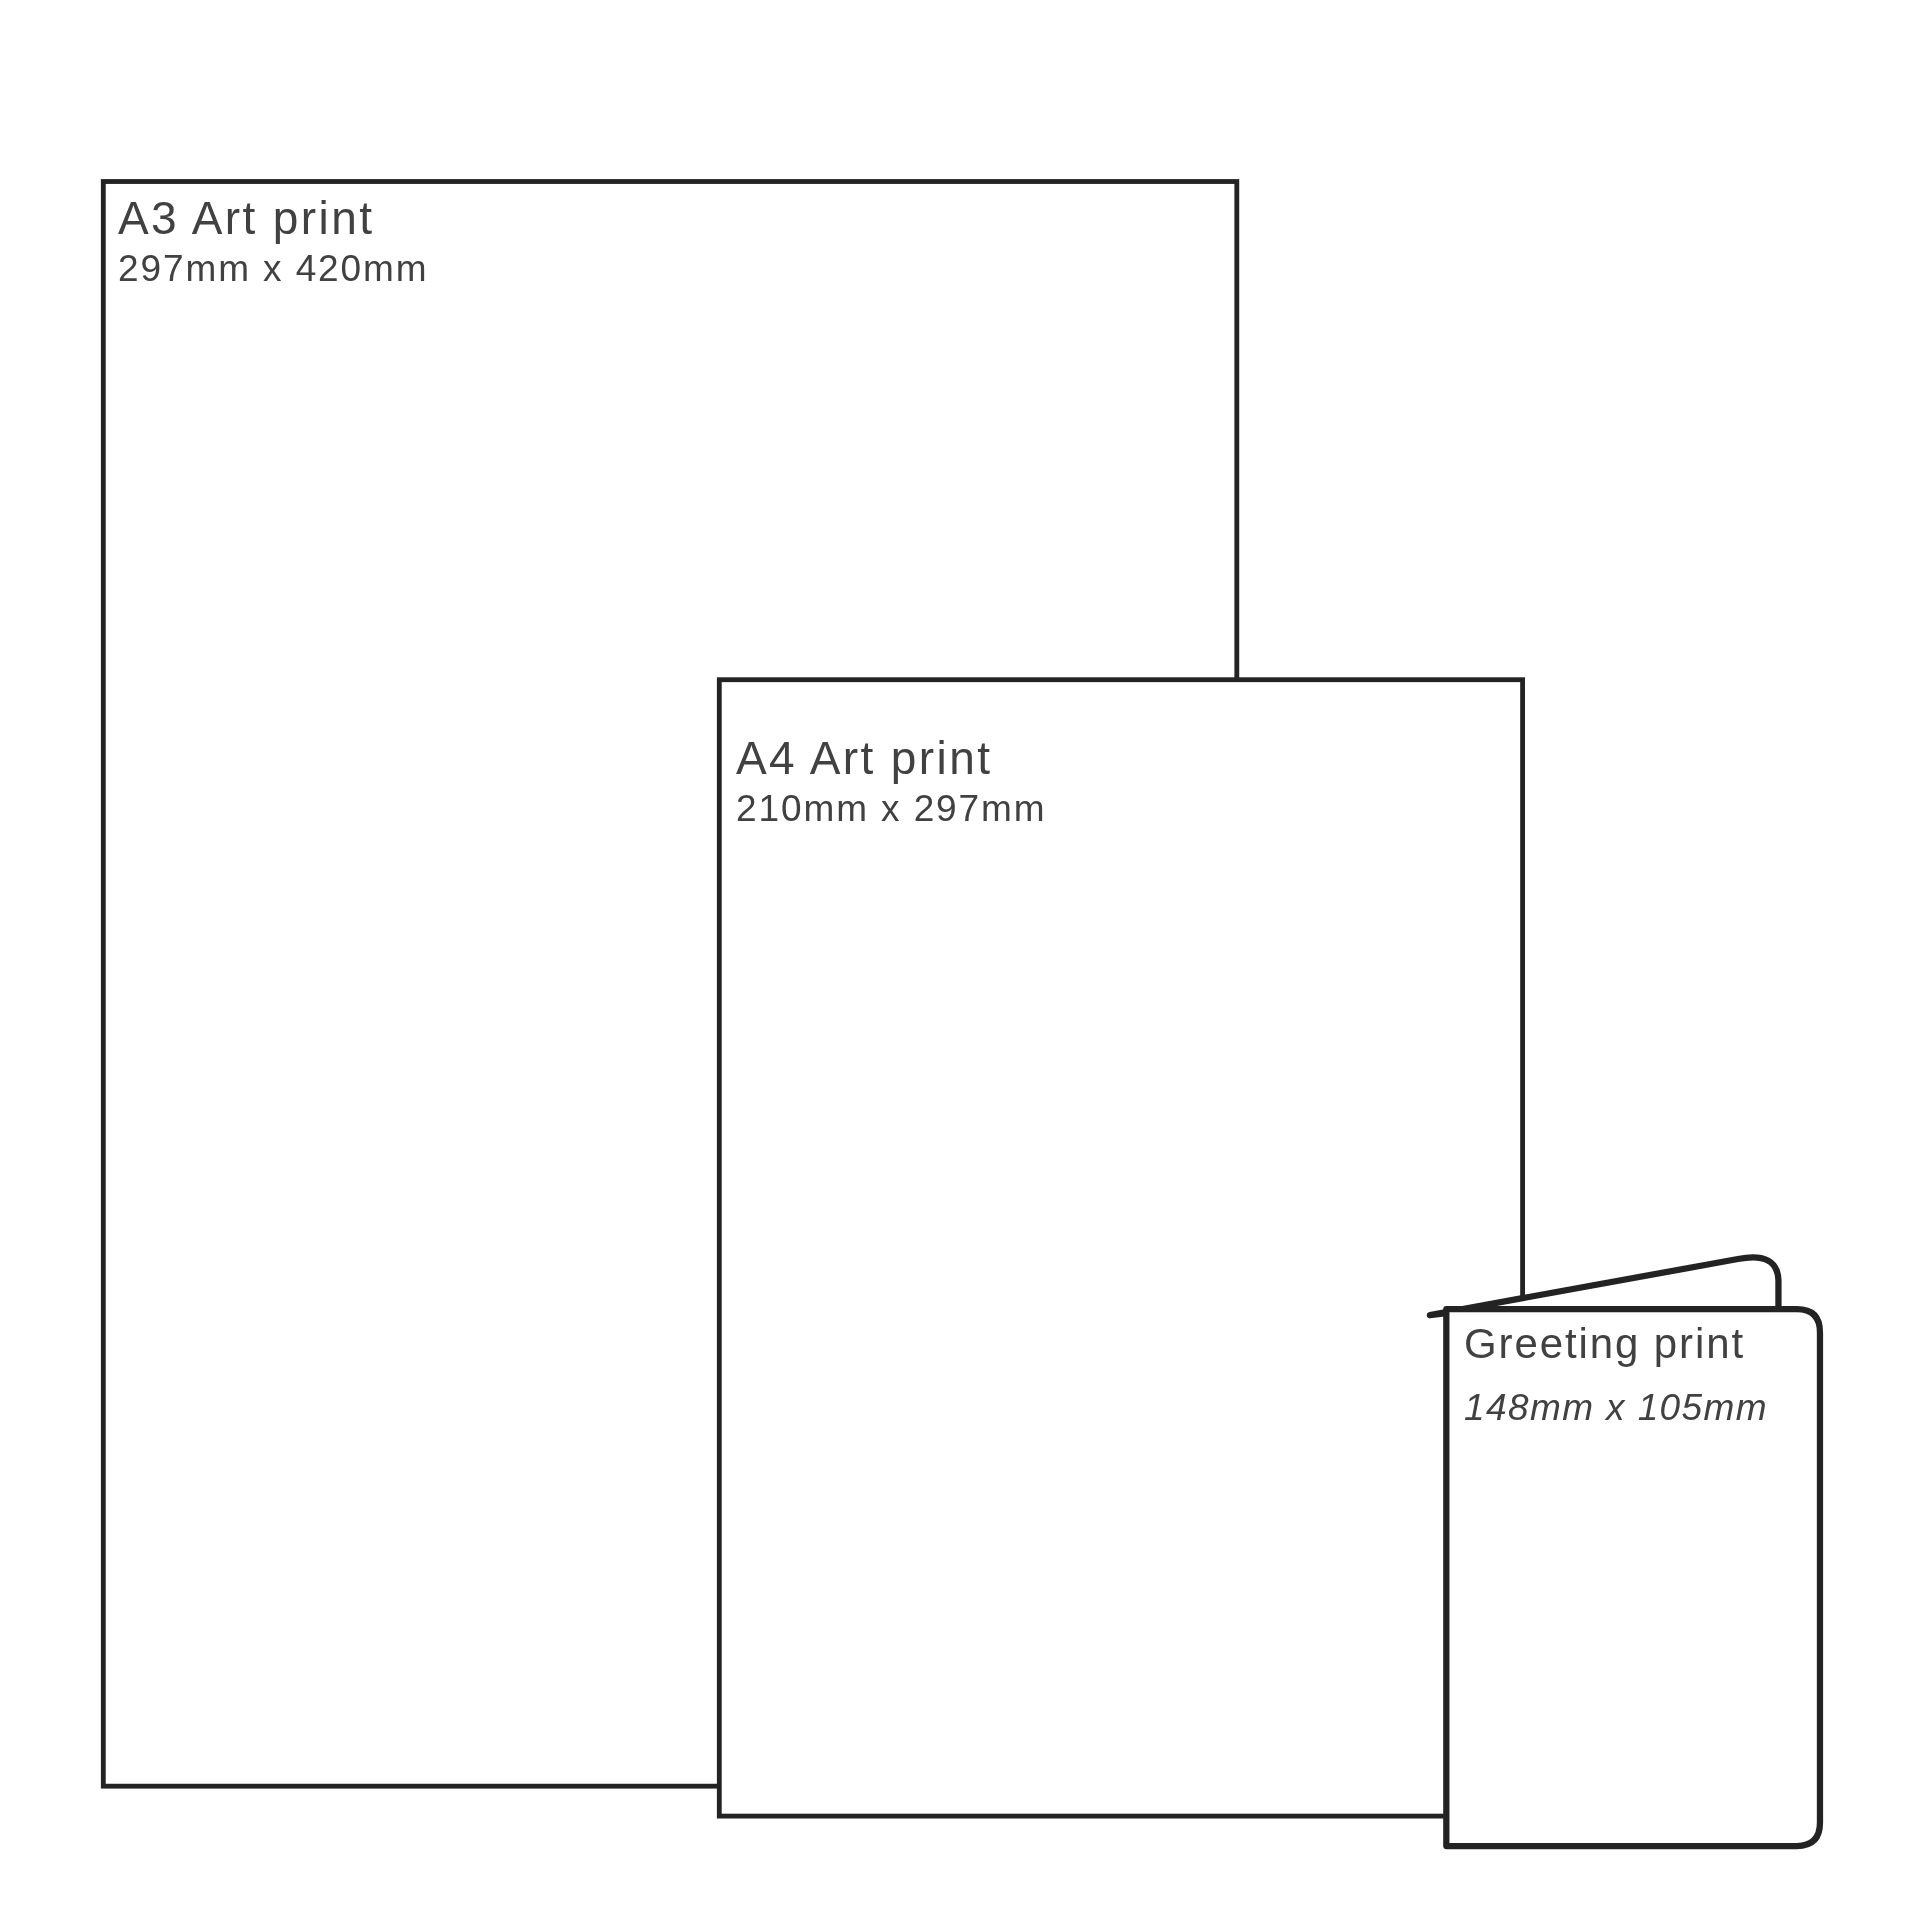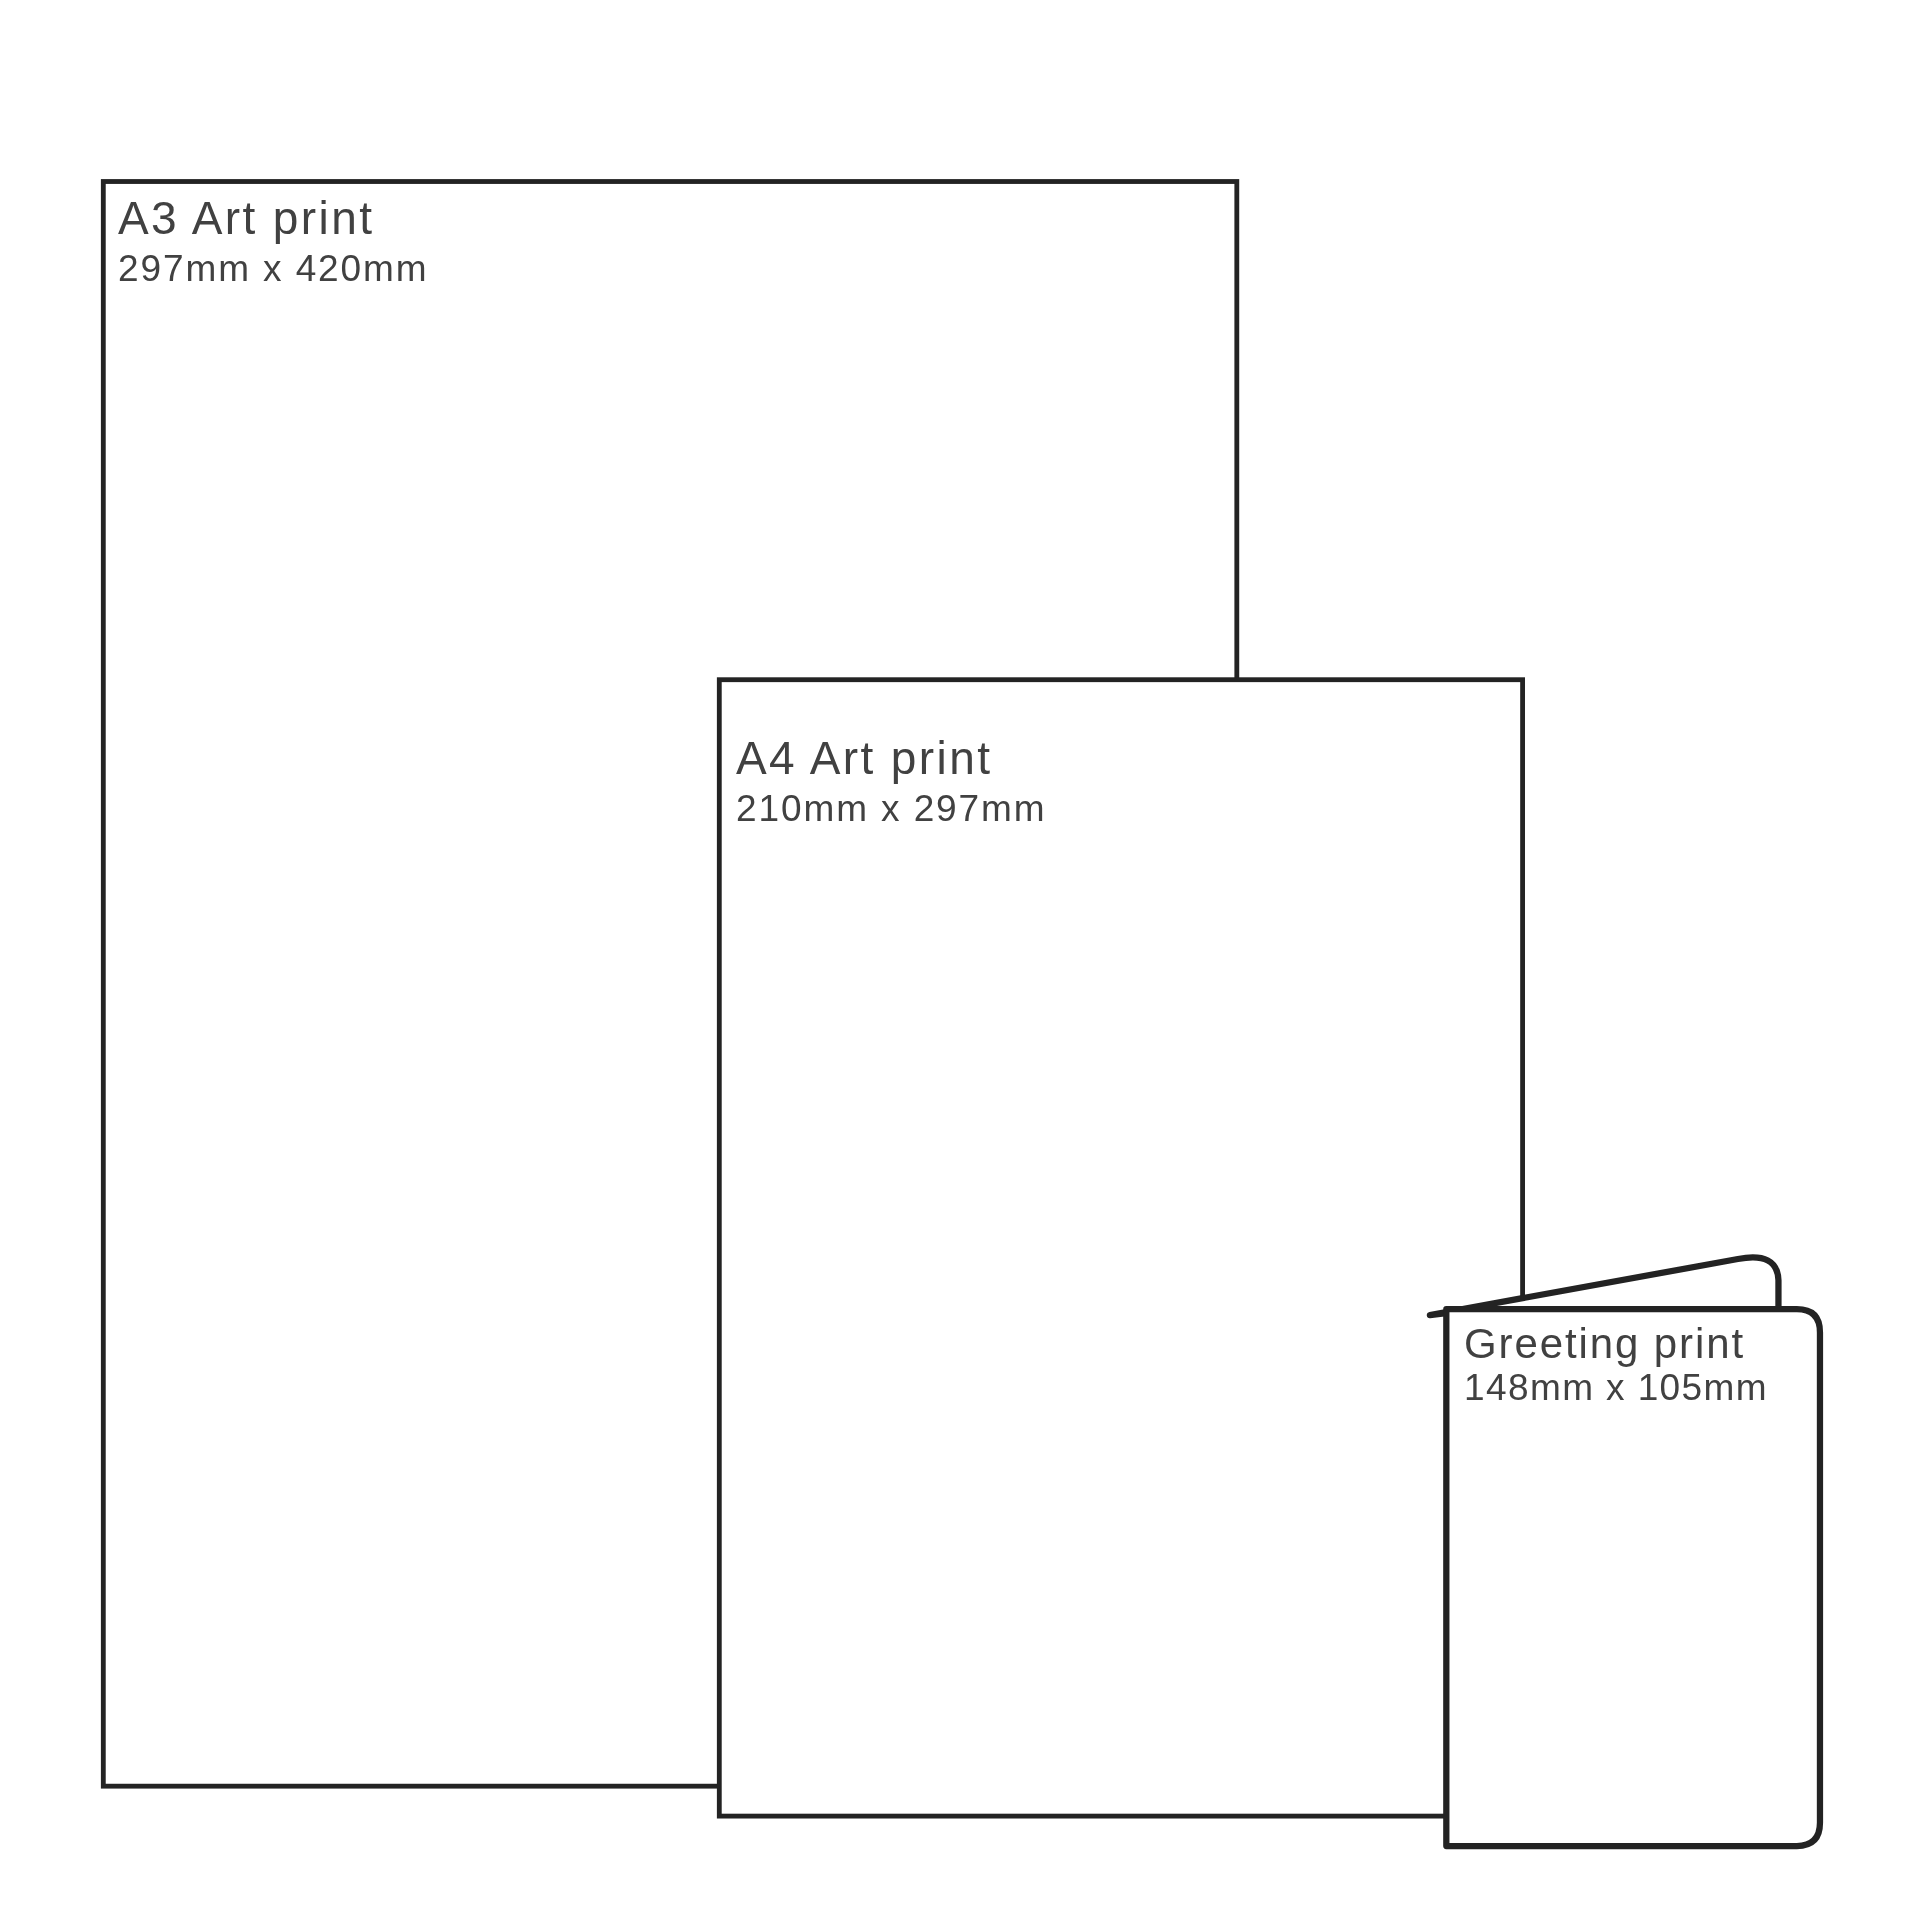--- a/index.html
+++ b/index.html
@@ -28,21 +28,21 @@
     line-height: 1.1;
     letter-spacing: 2.4px;
   }
   .label .size {
     font-size: 37px;
     line-height: 1.1;
     letter-spacing: 1.9px;
     margin-top: 5.8px;
   }
   .label--card .title { font-size: 42px; letter-spacing: 1.9px; }
-  .label--card .size  { font-size: 37px; letter-spacing: 1.4px; margin-top: 1px; }
+  .label--card .size  { font-size: 37px; letter-spacing: 1.4px; margin-top: 21px; font-style: italic; }
 </style>
 </head>
 <body>
 
 <div class="canvas">
 
   <svg class="shapes" viewBox="0 0 2000 2000" xmlns="http://www.w3.org/2000/svg">
 
     <rect x="107" y="188" width="1174" height="1662" fill="#ffffff" stroke-width="5" stroke="#232323"></rect>
 

